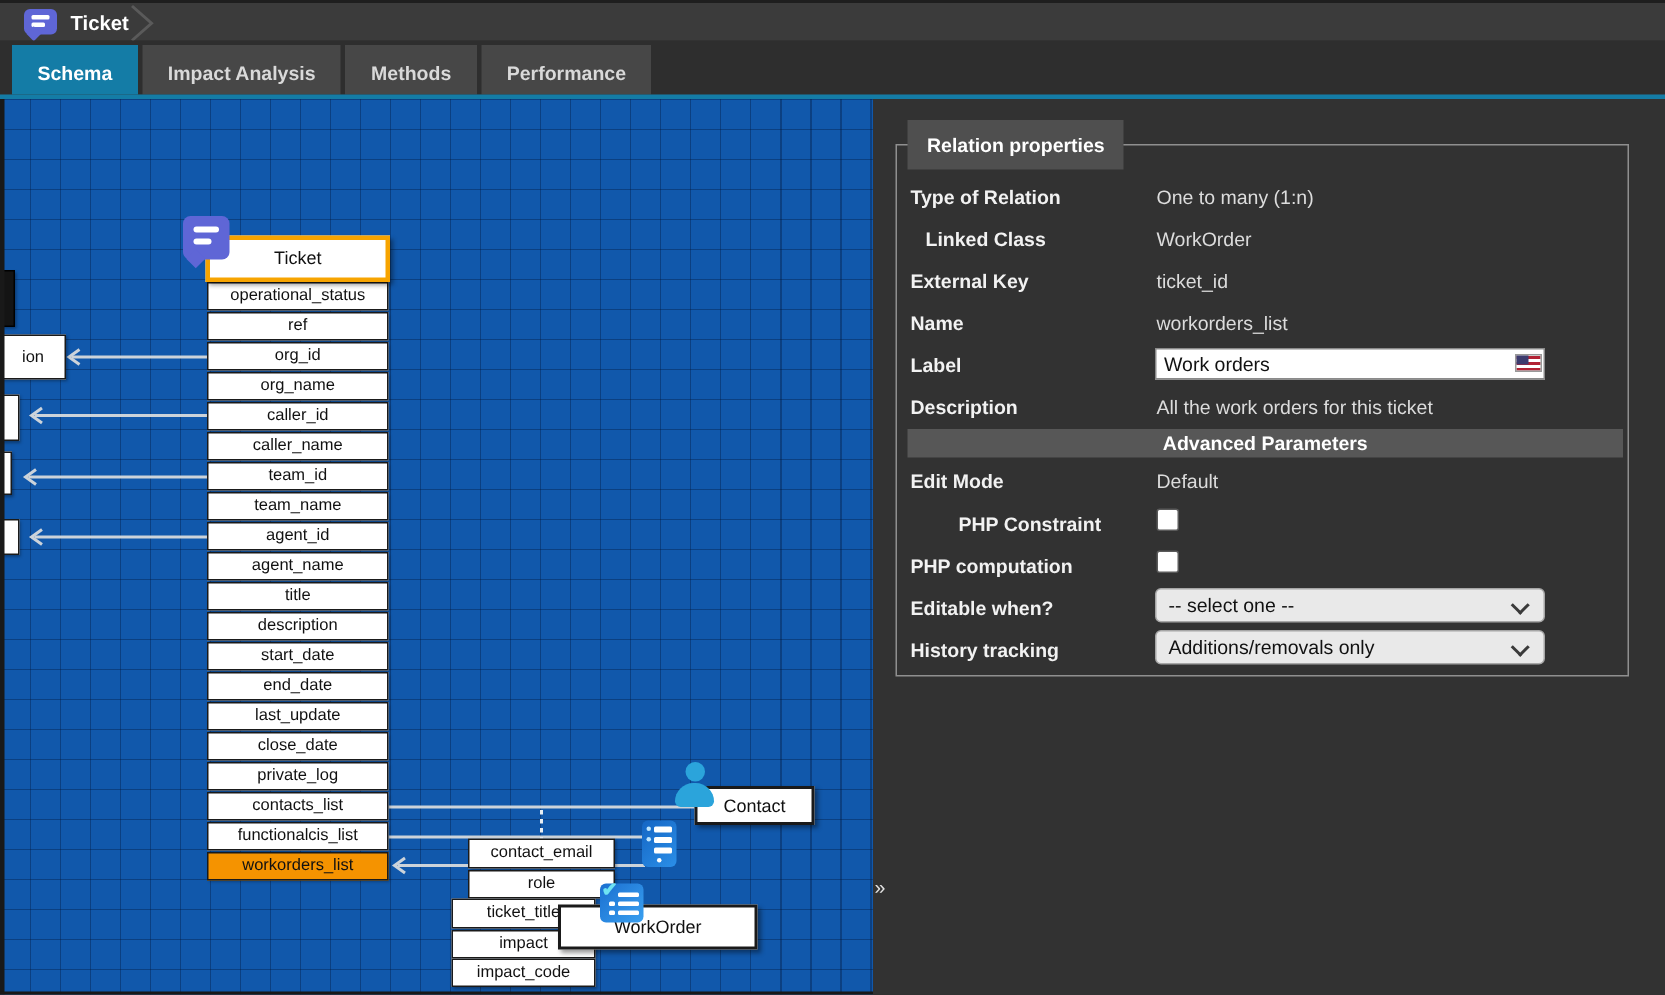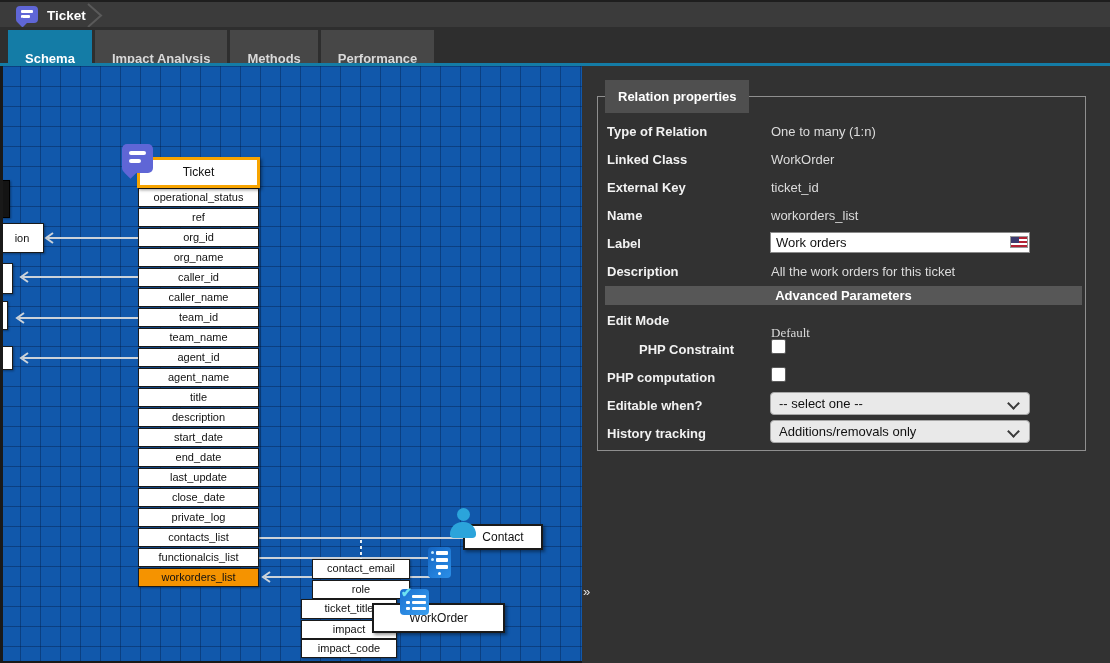--- a/index.html
+++ b/index.html
@@ -11,21 +11,21 @@
   .chat-icon{left:16px;top:4px;width:22px;height:17px;background:#5f66d6;border-radius:4px;}
   .chat-icon .bar1{position:absolute;left:5px;top:4px;width:12px;height:2.5px;background:#fff;border-radius:1px;}
   .chat-icon .bar2{position:absolute;left:5px;top:9px;width:9px;height:2.5px;background:#fff;border-radius:1px;}
   .chat-icon .tail{position:absolute;left:3px;bottom:-3px;width:7px;height:7px;background:inherit;transform:rotate(45deg);}
   .title-text{left:47px;top:0;height:27px;line-height:27px;color:#fff;font-size:13.5px;font-weight:bold;}
   .crumb-sep{left:86px;top:1px;}
 
   
   .tabbar{left:0;top:27px;width:1110px;height:36px;background:#2e2e2e;}
   .tabs{left:8px;top:30px;height:33px;display:flex;gap:3px;}
-  .tab{background:#474747;color:#d9d9d9;font-size:13px;font-weight:bold;line-height:33px;padding:12px 17px;cursor:default;}
+  .tab{background:#474747;color:#d9d9d9;font-size:13px;font-weight:bold;line-height:33px;padding:2px 17px;cursor:default;}
   .tab.active{background:#147ca6;color:#fff;}
   .accent-line{left:0;top:63px;width:1110px;height:3px;background:#147ca6;}
 
   
   .canvas{left:0;top:66px;width:582px;height:597px;background:#1158ab;
     background-image:
       repeating-linear-gradient(to right, rgba(2,24,62,.38) 0 1px, transparent 1px 20px),
       repeating-linear-gradient(to bottom, rgba(2,24,62,.38) 0 1px, transparent 1px 20px);}
   .edge-left{left:0;top:0;width:3px;height:597px;background:#191919;z-index:60;}
   .edge-bottom{left:0;top:595px;width:582px;height:2px;background:#191919;z-index:60;}
@@ -204,42 +204,42 @@
 
 <div class="abs expander">»</div>
 
 <div class="abs panel-bg"></div>
 <div class="abs fieldset"></div>
 <div class="abs fieldset-header">Relation properties</div>
 
 <div class="abs plabel" style="top:123px;">Type of Relation</div>
 <div class="abs pvalue" style="top:123px;">One to many (1:n)</div>
 
-<div class="abs plabel" style="top:151px;">Linked Class</div>
+<div class="abs plabel" style="top:151px;margin-left:10px;">Linked Class</div>
 <div class="abs pvalue" style="top:151px;">WorkOrder</div>
 
 <div class="abs plabel" style="top:179px;">External Key</div>
 <div class="abs pvalue" style="top:179px;">ticket_id</div>
 
 <div class="abs plabel" style="top:207px;">Name</div>
 <div class="abs pvalue" style="top:207px;">workorders_list</div>
 
 <div class="abs plabel" style="top:235px;">Label</div>
 <input class="abs text-input" value="Work orders" style="">
 <div class="abs flag">
     <span class="canton"></span>
   </div>
 
 <div class="abs plabel" style="top:263px;">Description</div>
 <div class="abs pvalue" style="top:263px;">All the work orders for this ticket</div>
 
 <div class="abs section-bar">Advanced Parameters</div>
 
 <div class="abs plabel" style="top:312px;">Edit Mode</div>
-<div class="abs pvalue" style="top:324px;font-family:Liberation Serif, serif;">Default</div>
+<div class="abs pvalue" style="top:312px;">Default</div>
 
 <div class="abs plabel" style="top:341px;margin-left:32px;">PHP Constraint</div>
 <div class="abs checkbox" style="left:771px;top:339px;"></div>
 
 <div class="abs plabel" style="top:369px;">PHP computation</div>
 <div class="abs checkbox" style="left:771px;top:367px;"></div>
 
 <div class="abs plabel" style="top:397px;">Editable when?</div>
 <div class="abs select" style="top:392px;">
   <span>-- select one --</span>

